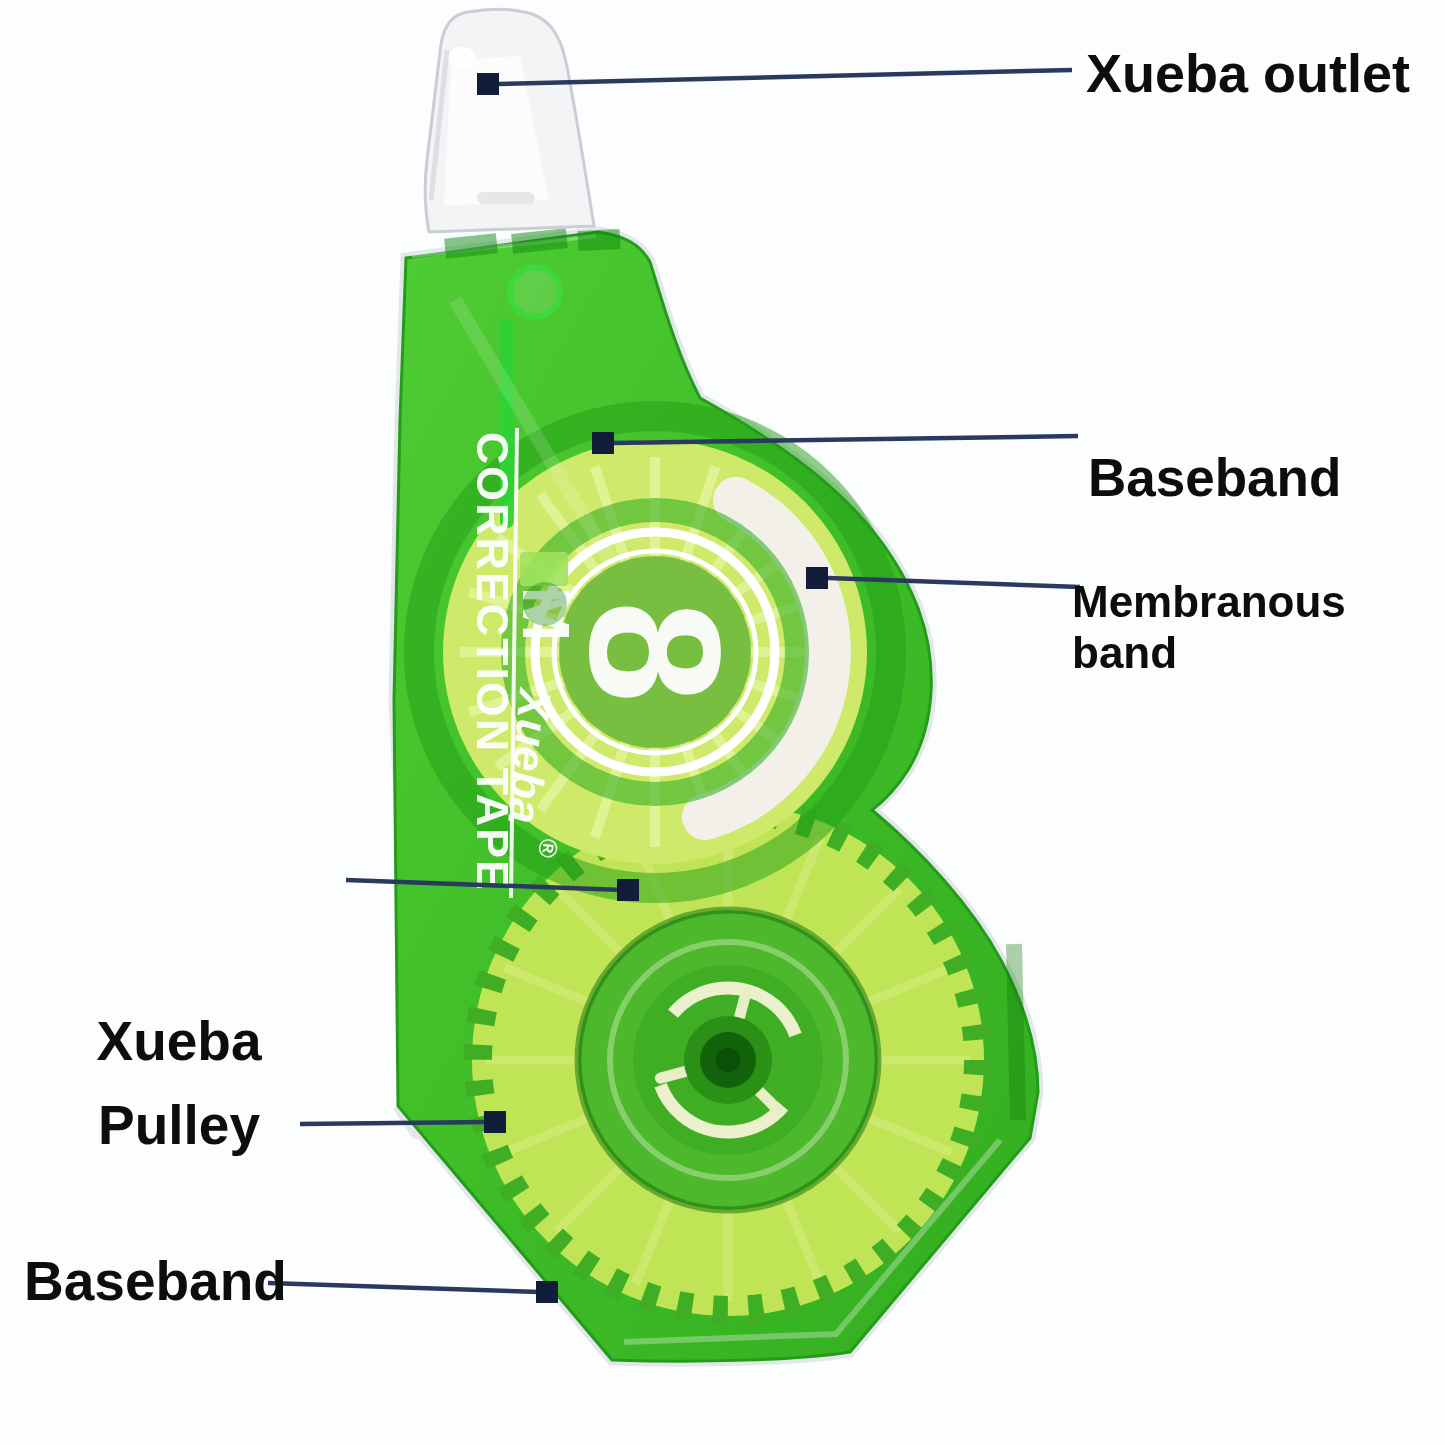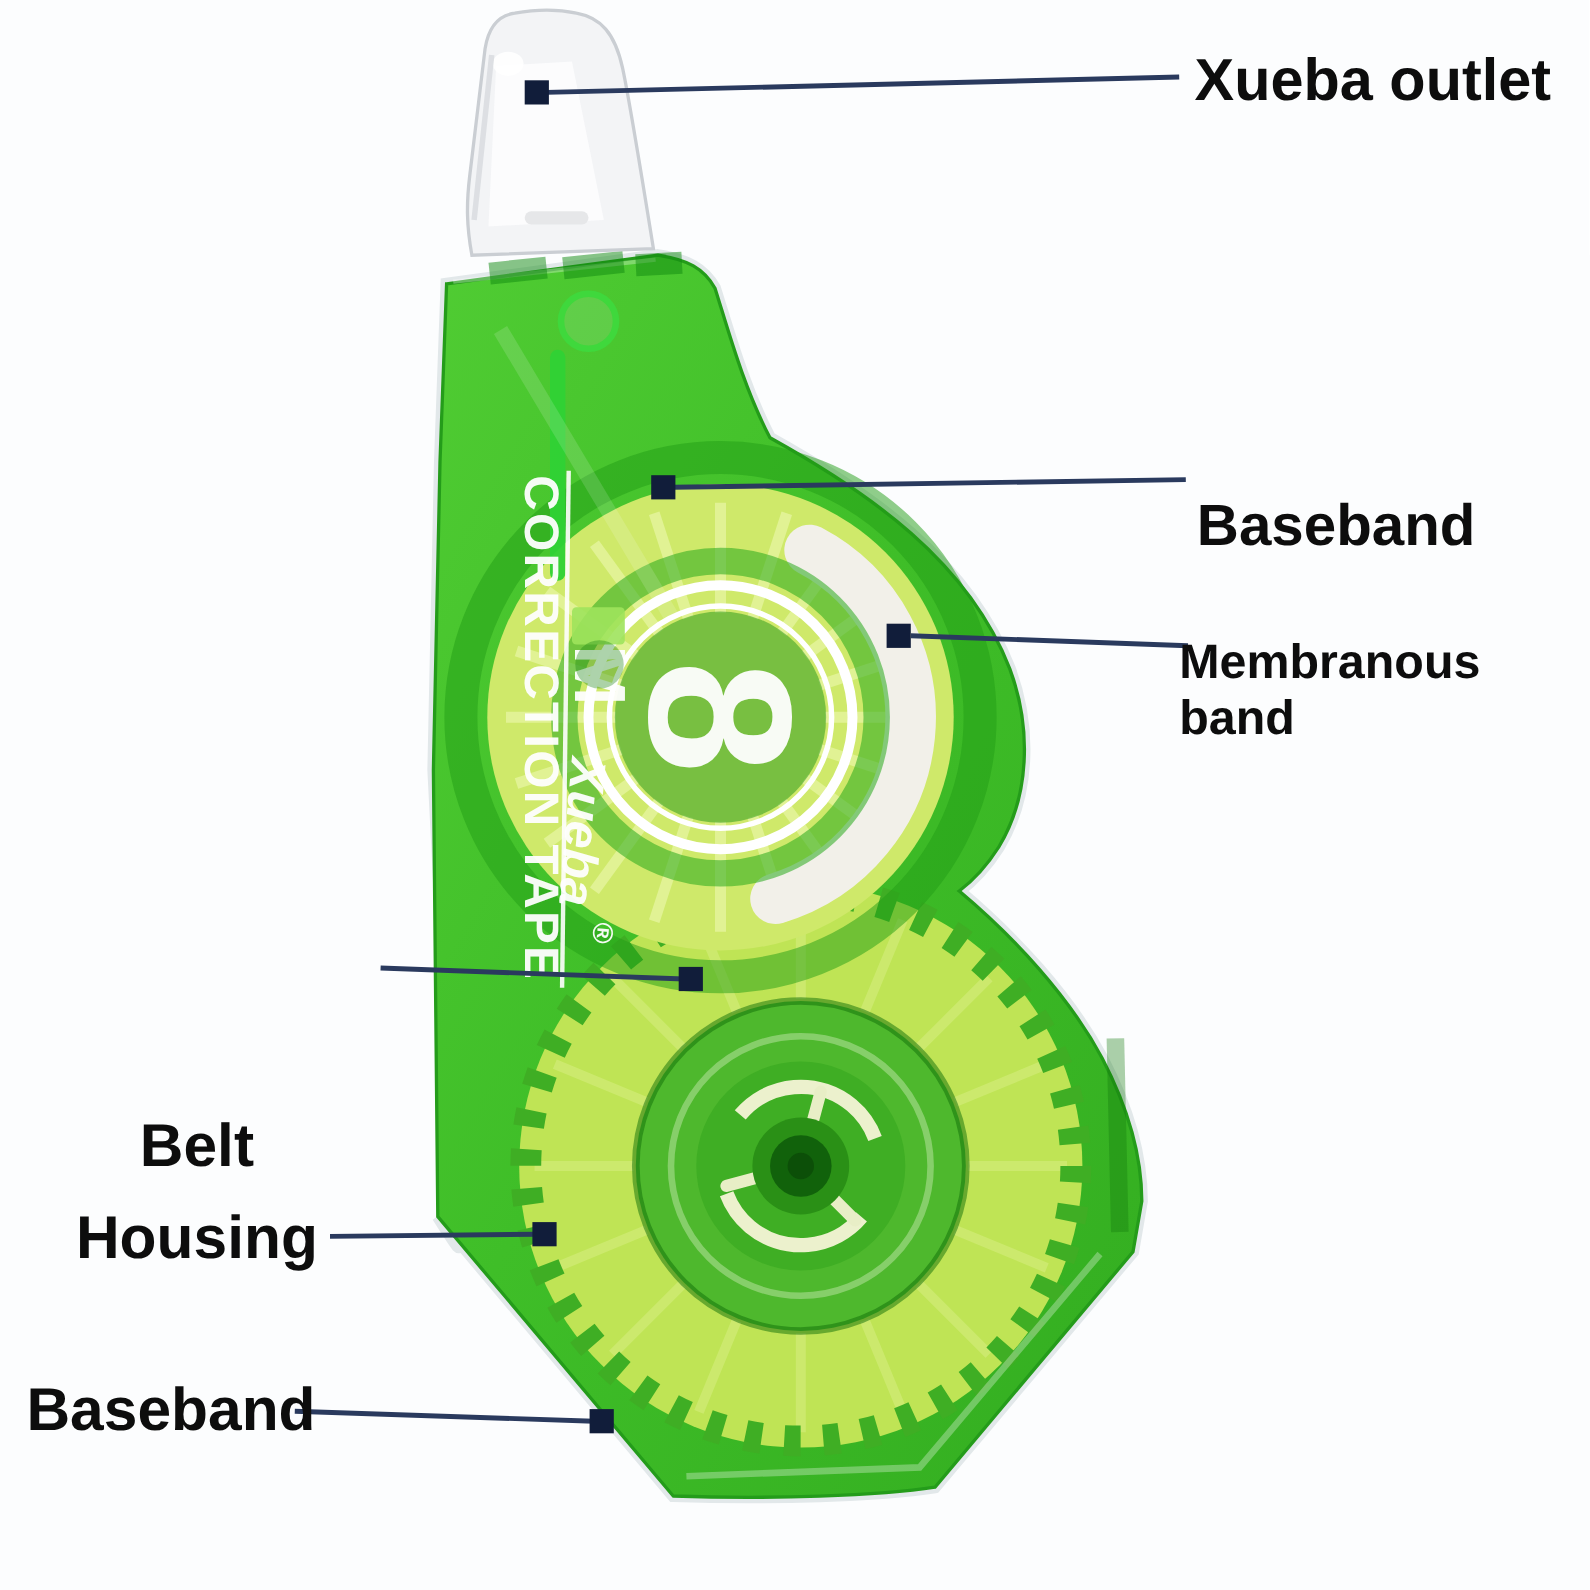--- a/index.html
+++ b/index.html
@@ -203,15 +203,15 @@
       <rect class="marker" x="484" y="1111" width="22" height="22"></rect>
 
       <line class="leader" x1="268" y1="1283" x2="540" y2="1292"></line>
       <rect class="marker" x="536" y="1281" width="22" height="22"></rect>
     </g>
   </svg>
 
   <div class="lbl" id="lbl-core-outlet">Xueba outlet</div>
   <div class="lbl" id="lbl-baseband">Baseband</div>
   <div class="lbl" id="lbl-membranous">Membranous band</div>
-  <div class="lbl" id="lbl-belt-pulley">Belt Housing</div>
+  <div class="lbl" id="lbl-belt-pulley">Xueba Pulley</div>
   <div class="lbl" id="lbl-housing">Baseband</div>
 </div>
 
 </body></html>

